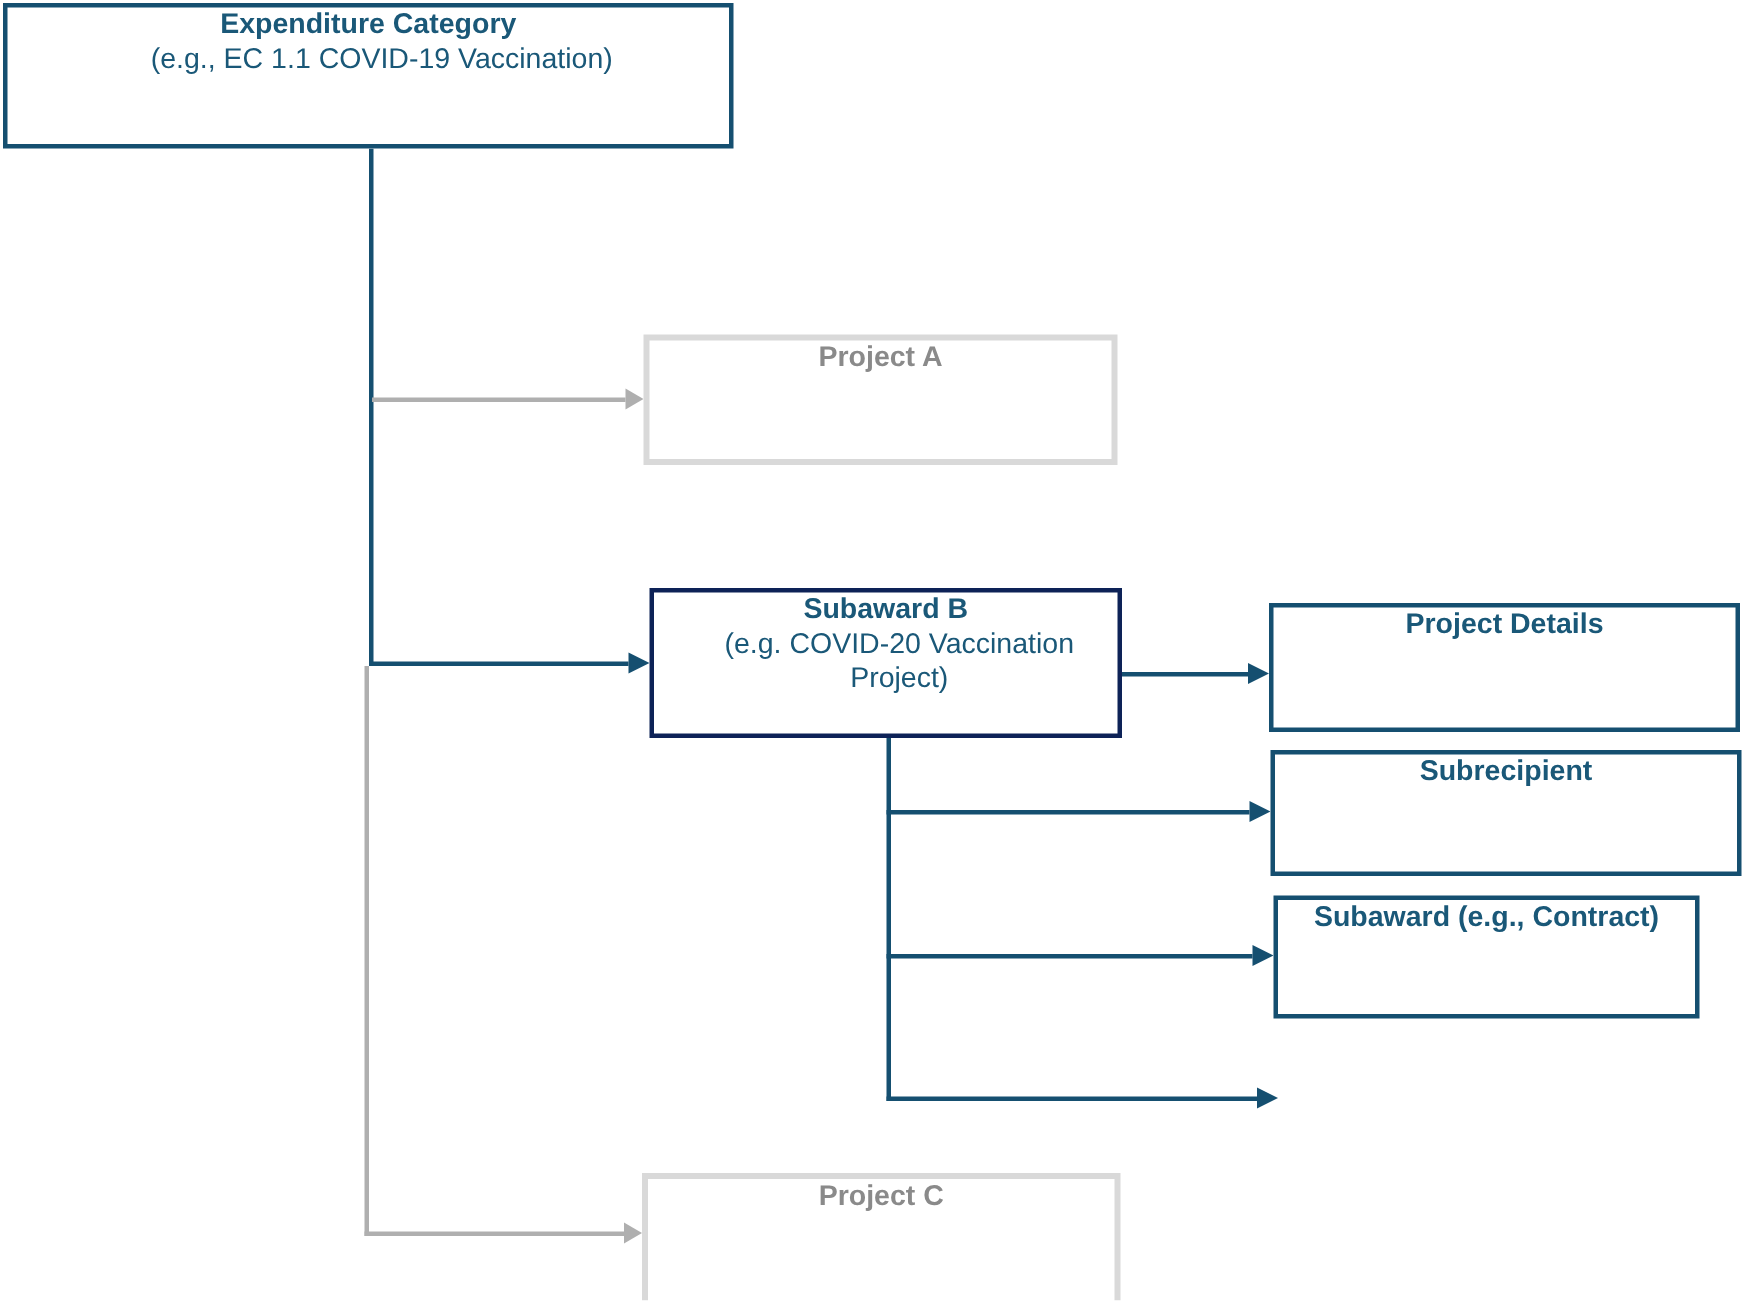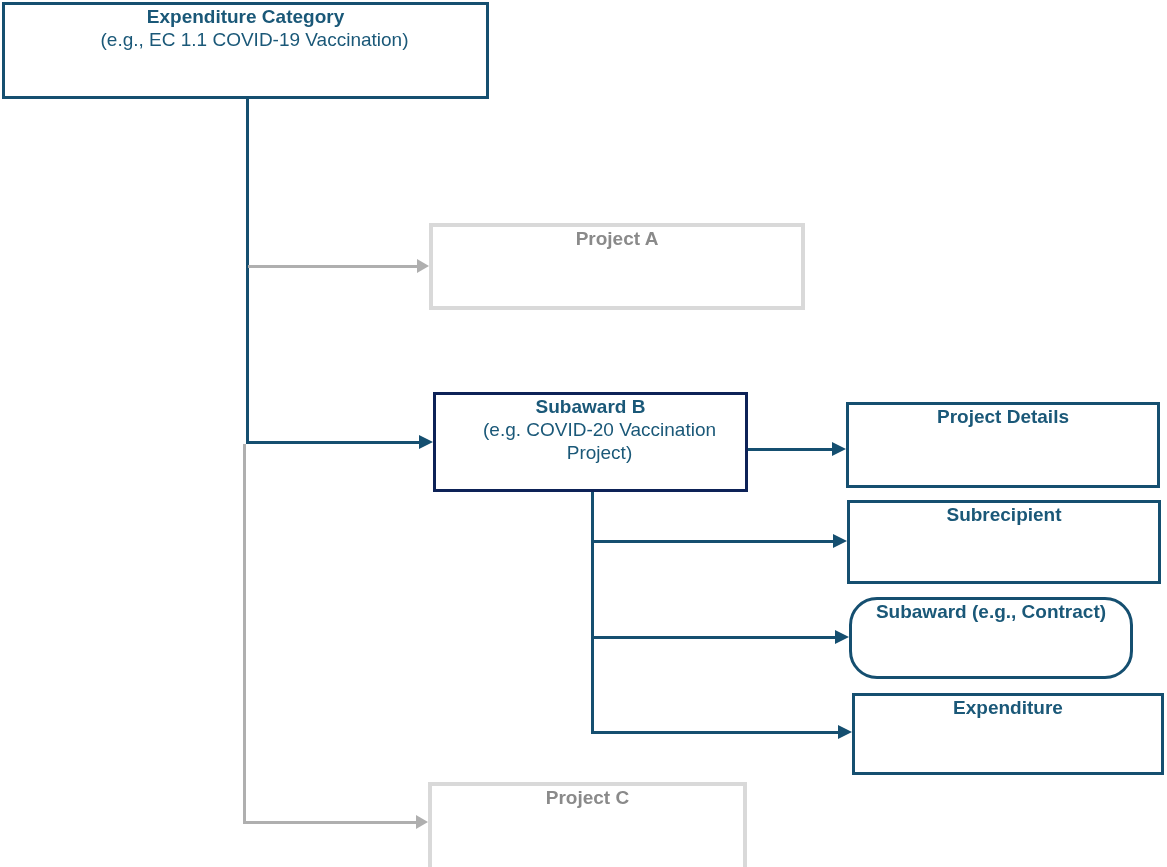--- a/index.html
+++ b/index.html
@@ -51,26 +51,26 @@
     border-left: 14px solid var(--teal, #154F70);
   }
   .gray-arrow {
     border-top: 7px solid transparent;
     border-bottom: 7px solid transparent;
     border-left: 12px solid var(--gray-arrow, #AFAFAF);
   }
 
   
   #node-expenditure-category { left: 2px;   top: 2px;   width: 487px; height: 97px;  }
-  #node-project-a            { left: 429px; top: 223px; width: 376px; height: 87px;  }
+  #node-project-a            { left: 429px; top: 223px; width: 316px; height: 87px;  }
   #node-project-b            { left: 433px; top: 392px; width: 315px; height: 100px; padding: 0 2px; }
   #node-project-c            { left: 428px; top: 782px; width: 319px; height: 103px;  }
   #node-project-details      { left: 846px; top: 402px; width: 314px; height: 86px;  }
   #node-subrecipient         { left: 847px; top: 500px; width: 314px; height: 84px;  }
-  #node-subaward             { left: 849px; top: 597px; width: 284px; height: 82px; border-radius: 28px;  }
+  #node-subaward             { left: 849px; top: 597px; width: 284px; height: 82px;  }
   #node-expenditure          { left: 852px; top: 693px; width: 312px; height: 82px;  }
 
   
   #trunk-primary          { left: 246px; top: 99px;  height: 345px; }
   #line-project-a         { left: 248px; top: 265px; width: 169px;  }
   #arrow-project-a        { left: 417px; top: 259px; }
   #line-project-b         { left: 246px; top: 441px; width: 173px;  }
   #arrow-project-b        { left: 419px; top: 435px; }
   #trunk-secondary        { left: 243px; top: 444px; height: 380px; }
   #line-project-c         { left: 243px; top: 821px; width: 173px;  }
@@ -139,17 +139,14 @@
   </div>
 
   <div class="node teal-node" id="node-project-details">
     <div class="node-title">Project Details</div>
   </div>
 
   <div class="node teal-node" id="node-subaward">
     <div class="node-title">Subaward (e.g., Contract)</div>
   </div>
 
-  <div class="node teal-node" id="node-expenditure">
-    <div class="node-title">Expenditure</div>
-  </div>
 
 </div>
 
 </body></html>

